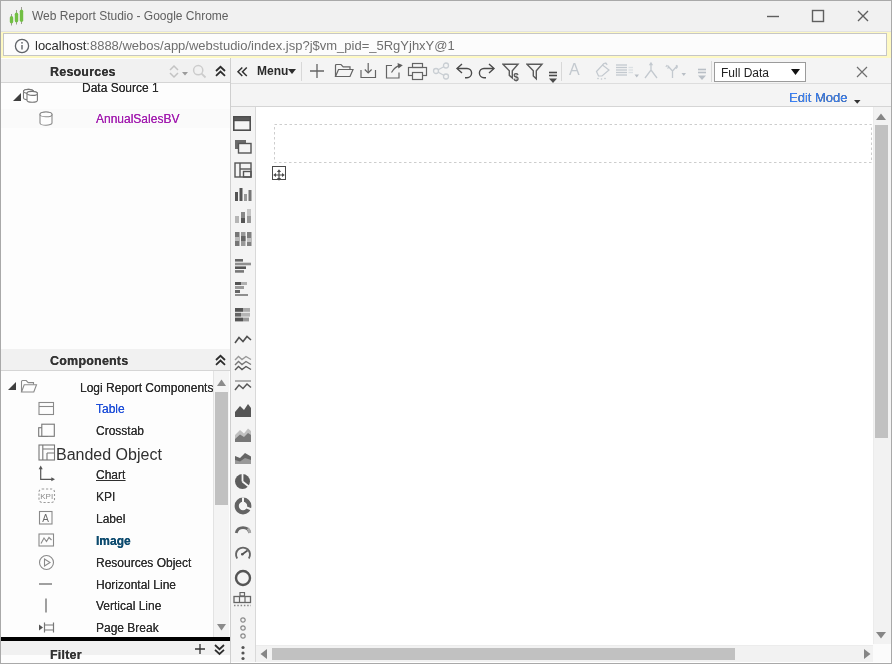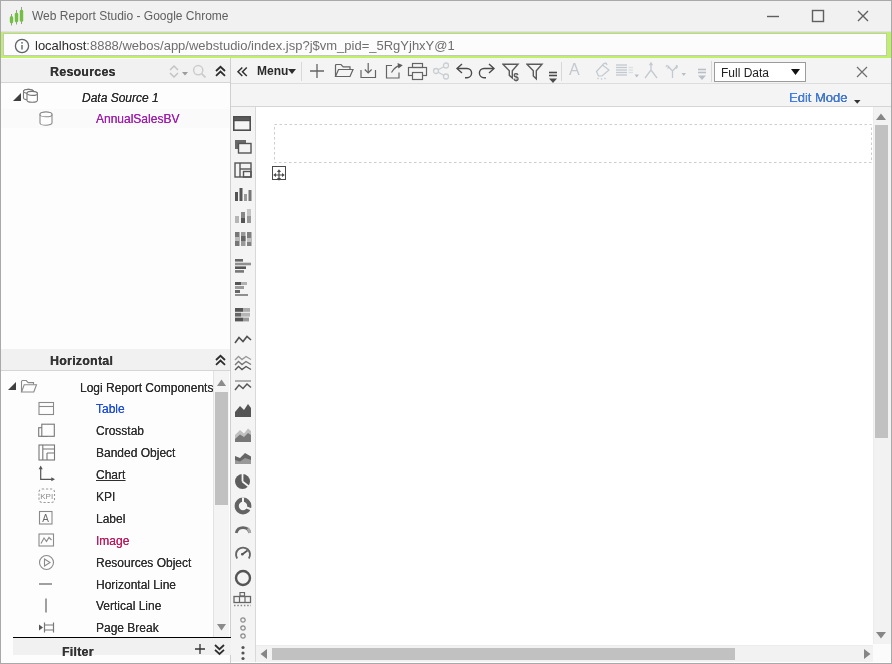--- a/index.html
+++ b/index.html
@@ -3,21 +3,21 @@
 <meta charset="utf-8">
 <style>
 html,body{margin:0;padding:0;}
 body{width:892px;height:664px;position:relative;font-family:"Liberation Sans",sans-serif;background:#fff;overflow:hidden;}
 .abs{position:absolute;}
 #win{position:absolute;left:0;top:0;width:892px;height:664px;border:1px solid #a9a9a9;box-sizing:border-box;}
 
 #titlebar{left:1px;top:1px;width:890px;height:31px;background:#f1f1f1;border-bottom:1px solid #e2e2e2;box-sizing:border-box;}
 #title-text{left:32px;top:9px;font-size:12px;color:#5f5f5f;}
 
-#urlrow{left:1px;top:32px;width:890px;height:26px;background:#bef264;}
+#urlrow{left:1px;top:32px;width:890px;height:26px;background:#fef9c3;}
 #urlbox{left:2px;top:1px;width:884px;height:23px;background:#fcfcfc;border:1px solid #c6c6c6;box-sizing:border-box;}
 #urltext{left:34px;top:6px;font-size:13px;color:#2b2b2b;}
 #urltext .grey{color:#6f6f6f;}
 
 #leftpanel{left:1px;top:58px;width:230px;height:605px;background:#fdfdfd;border-right:1px solid #cfcfcf;box-sizing:border-box;}
 .phead{left:0;width:229px;height:24px;background:#f1f1f1;border-bottom:1px solid #d5d5d5;box-sizing:border-box;}
 .phead .lbl{position:absolute;left:9px;top:5px;font-size:12px;font-weight:bold;color:#333;letter-spacing:.2px;}
 
 #toolbar{left:231px;top:58px;width:660px;height:26px;background:#f4f4f4;border-bottom:1px solid #ddd;box-sizing:border-box;}
 #editrow{left:231px;top:84px;width:660px;height:23px;background:#f4f4f4;border-bottom:1px solid #d5d5d5;box-sizing:border-box;}
@@ -61,23 +61,23 @@
     <circle cx="8" cy="4.8" r="0.9" fill="#5f6368"></circle>
   </svg>
   <div class="abs" id="urltext">localhost<span class="grey">:8888/webos/app/webstudio/index.jsp?j$vm_pid=_5RgYjhxY@1</span></div>
 </div>
 
 <div class="abs" id="leftpanel"></div>
 <div class="abs phead" style="left:1px;top:59px;">
     <span class="lbl" style="top:6px;font-size:12.5px;">Resources</span>
   </div>
 <div class="abs phead" style="left:1px;top:349px;height:22px;">
-    <span class="lbl" style="top:4.5px;font-size:12.5px;">Horizontal</span>
+    <span class="lbl" style="top:4.5px;font-size:12.5px;">Components</span>
   </div>
-<div class="abs phead" style="left:1px;top:637px;height:18px;border-bottom:none;border-top:1px solid #000000;margin-left:12px;">
+<div class="abs phead" style="left:1px;top:637px;height:18px;border-bottom:none;border-top:4px solid #000000;">
     <span class="lbl" style="top:7px;font-size:12.5px;">Filter</span>
   </div>
 
 <svg class="abs" style="left:167px;top:64px" width="22" height="15" viewBox="0 0 22 15">
   <path d="M3 6 L7 2 L11 6" fill="none" stroke="#c3c3c3" stroke-width="1.5"></path>
   <path d="M3 9 L7 13 L11 9" fill="none" stroke="#c3c3c3" stroke-width="1.5"></path>
   <polygon points="15,8 21,8 18,11.5" fill="#9b9b9b"></polygon>
 </svg>
 <svg class="abs" style="left:192px;top:64px" width="15" height="15" viewBox="0 0 15 15">
   <circle cx="6.2" cy="6.2" r="4.6" fill="none" stroke="#cccccc" stroke-width="1.5"></circle>
@@ -106,21 +106,21 @@
     <polygon points="8,0 8,8 0,8" fill="#3f3f3f"></polygon>
   </svg>
 <svg class="abs" style="left:22px;top:88px" width="17" height="17" viewBox="0 0 17 17">
   <g fill="#fff" stroke="#777" stroke-width="1.1">
     <path d="M1.5 3.4 a5 2 0 0 1 10 0 v6.5 a5 2 0 0 1 -10 0 z"></path>
     <ellipse cx="6.5" cy="3.4" rx="5" ry="2"></ellipse>
     <path d="M5 5.4 a5.2 2 0 0 1 10.4 0 v6.8 a5.2 2 0 0 1 -10.4 0 z"></path>
     <ellipse cx="10.2" cy="5.4" rx="5.2" ry="2"></ellipse>
   </g>
 </svg>
-<div class="abs" style="left:42px;top:91px;font-size:12px;color:#2b2b2b;font-style:italic;">Data Source 1</div>
+<div class="abs" style="left:42px;top:81px;font-size:12px;color:#2b2b2b;">Data Source 1</div>
 <svg class="abs" style="left:38px;top:110px" width="16" height="18" viewBox="0 0 16 18">
   <g fill="#fdfdfd" stroke="#8a8a8a" stroke-width="1.1">
     <path d="M2 4.4 a6 2.4 0 0 1 12 0 v8.5 a6 2.4 0 0 1 -12 0 z"></path>
     <ellipse cx="8" cy="4.4" rx="6" ry="2.4"></ellipse>
   </g>
 </svg>
 <div class="abs" style="left:56px;top:112px;font-size:12px;color:#a21caf;">AnnualSalesBV</div>
 
 <svg class="abs" style="left:8px;top:382px" width="9" height="9">
     <polygon points="8,0 8,8 0,8" fill="#3f3f3f"></polygon>
@@ -141,21 +141,21 @@
   <rect x="0.7" y="4.7" width="8.6" height="8.6" fill="none" stroke="#777" stroke-width="1.1"></rect>
   <rect x="3.8" y="1.2" width="12.5" height="12.1" fill="#fdfdfd" stroke="#777" stroke-width="1.1"></rect>
 </svg>
 <div class="abs" style="left:56px;top:424px;font-size:12px;color:#2f2f2f;">Crosstab</div>
 
 <svg class="abs" style="left:38px;top:444px" width="18" height="17" viewBox="0 0 18 17">
   <rect x="1" y="1" width="15.5" height="15" fill="none" stroke="#777" stroke-width="1.1"></rect>
   <path d="M4.8 1 V16 M4.8 5 H16.5" fill="none" stroke="#777" stroke-width="1.1"></path>
   <path d="M9 9 V16 M9 9 H16.5" fill="none" stroke="#777" stroke-width="1.1"></path>
 </svg>
-<div class="abs" style="left:56px;top:446px;font-size:12px;color:#2f2f2f;">Banded Object</div>
+<div class="abs" style="left:56px;top:446px;font-size:16px;color:#2f2f2f;">Banded Object</div>
 
 <svg class="abs" style="left:38px;top:465px" width="18" height="18" viewBox="0 0 18 18">
   <path d="M2.7 3.5 V14.3 H14" fill="none" stroke="#555" stroke-width="1.2"></path>
   <polygon points="2.7,0.6 0.7,4.3 4.7,4.3" fill="#555"></polygon>
   <polygon points="17,14.3 13.3,12.3 13.3,16.3" fill="#555"></polygon>
 </svg>
 <div class="abs" style="left:56px;top:468px;font-size:12px;color:#2f2f2f;text-decoration:underline;">Chart</div>
 
 <svg class="abs" style="left:38px;top:488px" width="18" height="16" viewBox="0 0 18 16">
   <rect x="1" y="1" width="15.5" height="13.5" rx="3" fill="none" stroke="#9a9a9a" stroke-width="1.1" stroke-dasharray="2.2,1.8"></rect>
@@ -166,21 +166,21 @@
 <svg class="abs" style="left:38px;top:510px" width="17" height="16" viewBox="0 0 17 16">
   <rect x="1.5" y="1.5" width="12.5" height="12.5" fill="none" stroke="#8a8a8a" stroke-width="1.1"></rect>
   <text x="7.7" y="11.5" font-family="Liberation Sans" font-size="10" fill="#6a6a6a" text-anchor="middle">A</text>
 </svg>
 <div class="abs" style="left:56px;top:512px;font-size:12px;color:#2f2f2f;">Label</div>
 
 <svg class="abs" style="left:38px;top:532px" width="17" height="16" viewBox="0 0 17 16">
   <rect x="1" y="2" width="14.5" height="12" fill="none" stroke="#8a8a8a" stroke-width="1.1"></rect>
   <path d="M3 11.5 L6 6 L8.5 9.5 L11 5.5 L13.5 8" fill="none" stroke="#8a8a8a" stroke-width="1.1"></path>
 </svg>
-<div class="abs" style="left:56px;top:534px;font-size:12px;color:#be185d;">Image</div>
+<div class="abs" style="left:56px;top:534px;font-size:12px;color:#0c4a6e;font-weight:bold;">Image</div>
 
 <svg class="abs" style="left:38px;top:554px" width="17" height="17" viewBox="0 0 17 17">
   <circle cx="8.5" cy="8.5" r="7" fill="none" stroke="#8a8a8a" stroke-width="1.1"></circle>
   <polygon points="6.5,5 6.5,12 12,8.5" fill="none" stroke="#8a8a8a" stroke-width="1.1"></polygon>
 </svg>
 <div class="abs" style="left:56px;top:556px;font-size:12px;color:#2f2f2f;">Resources Object</div>
 
 <svg class="abs" style="left:38px;top:576px" width="17" height="16" viewBox="0 0 17 16">
   <line x1="1" y1="8" x2="14" y2="8" stroke="#777" stroke-width="1.4"></line>
 </svg>

